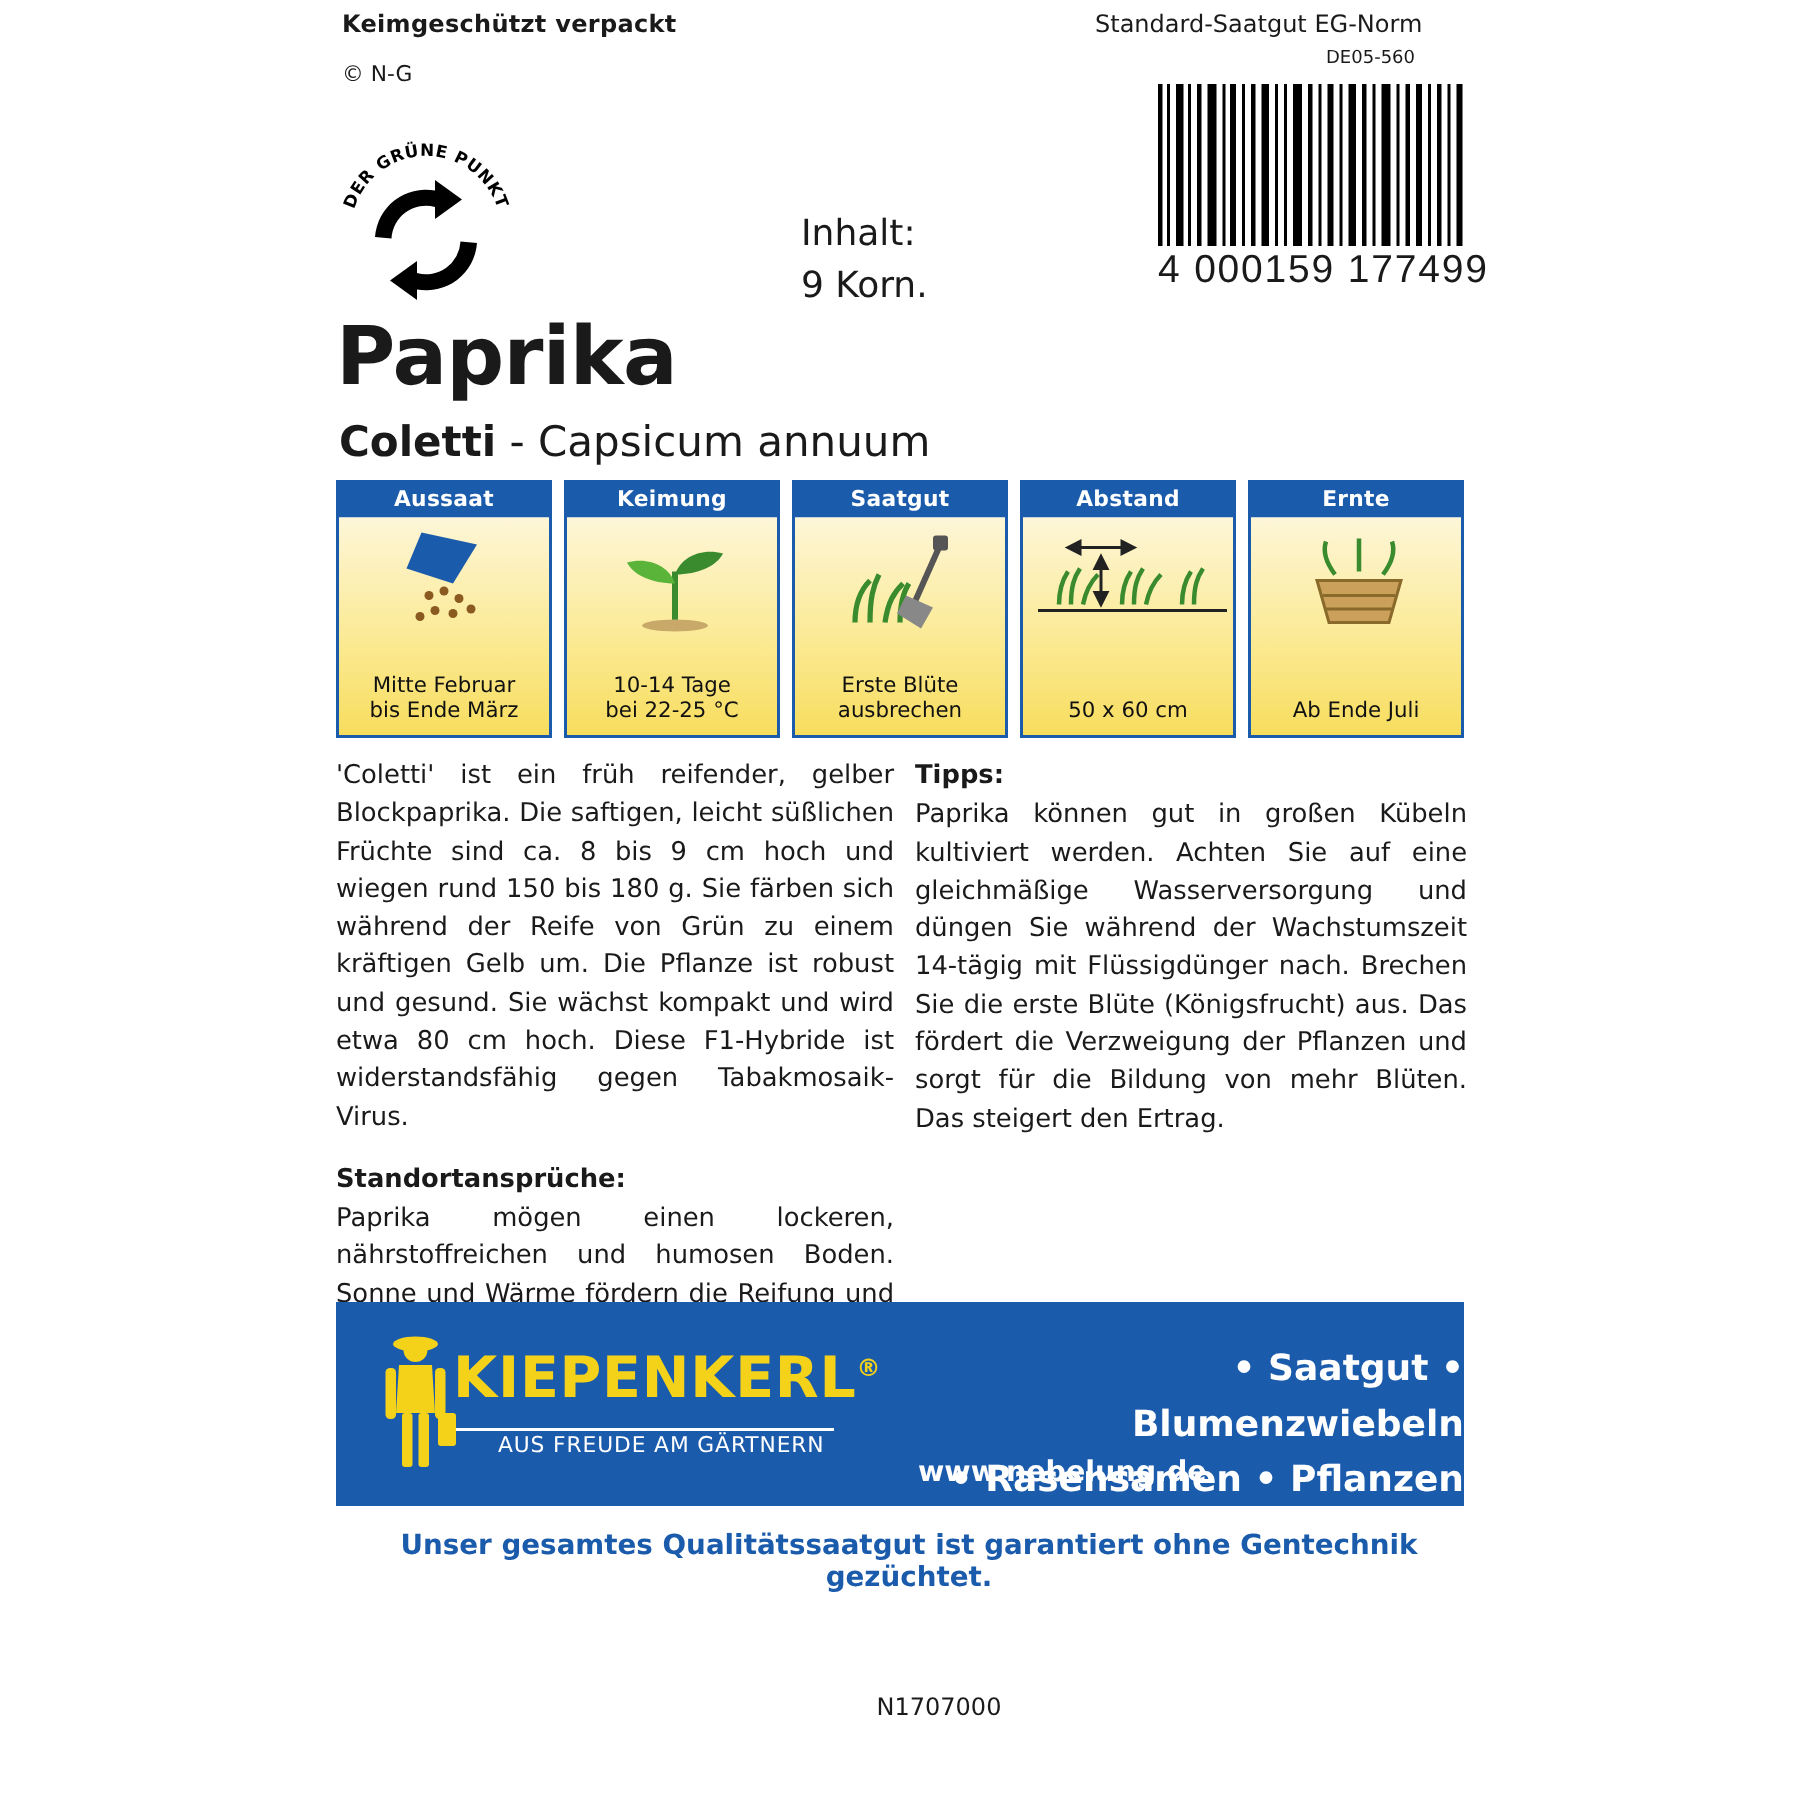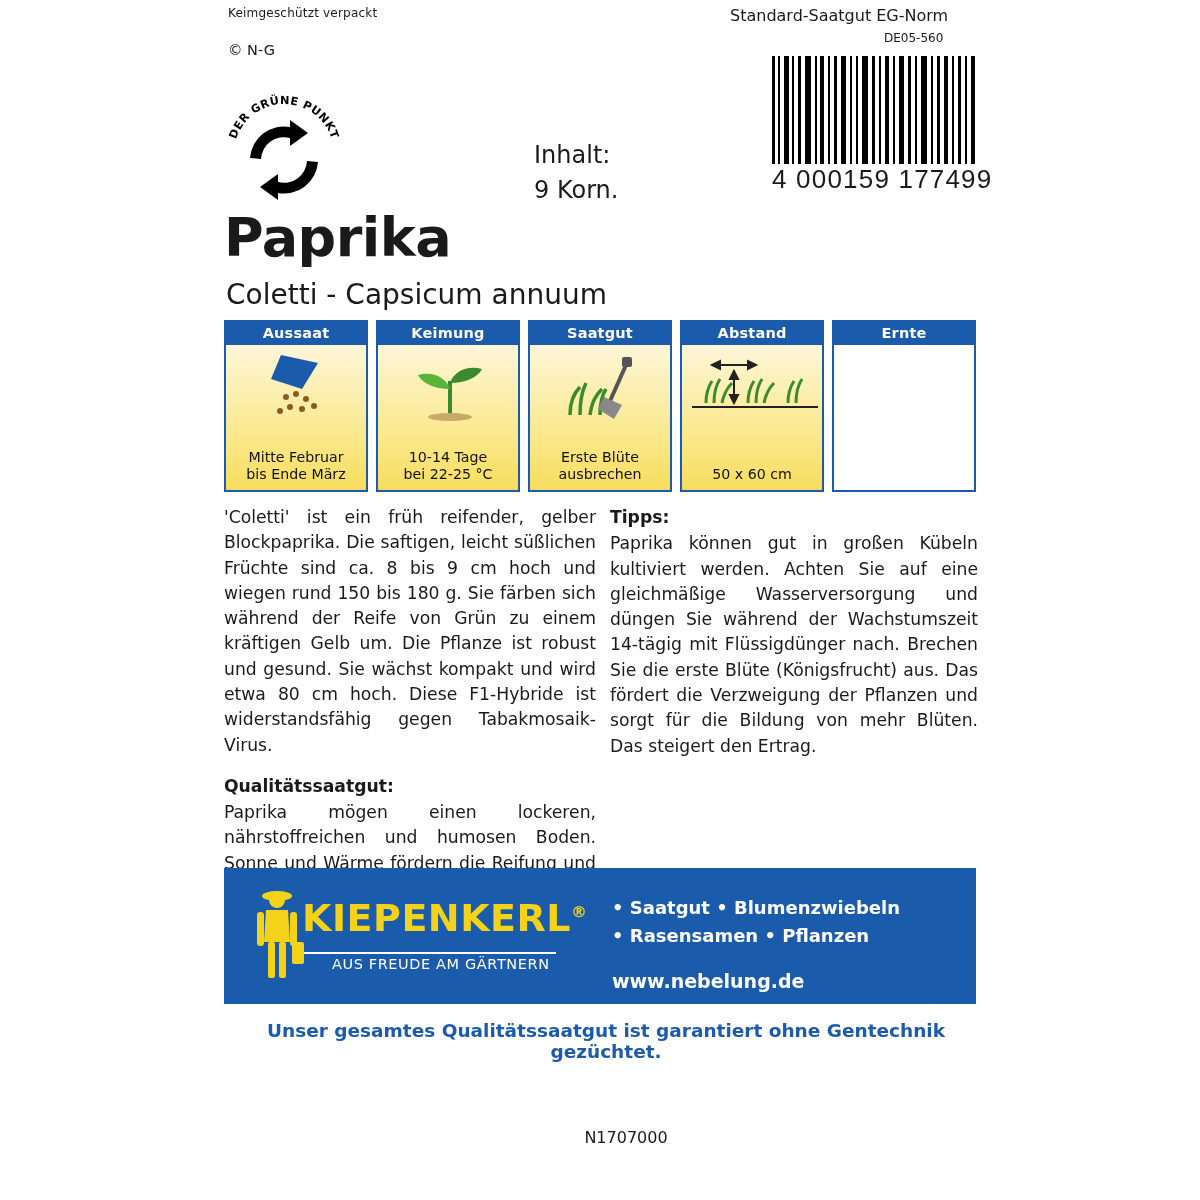--- a/index.html
+++ b/index.html
@@ -19,22 +19,22 @@
     position: absolute;
     left: 0; top: 0;
     width: 1200px;
     height: 1200px;
   }
 
   
   .top-left-note {
     position: absolute;
     left: 228px; top: 6px;
-    font-size: 12px;
-    font-weight: normal;
+    font-size: 16px;
+    font-weight: bold;
     letter-spacing: 0.2px;
     text-align: center;
   }
   .copyright {
     position: absolute;
     left: 228px; top: 42px;
     font-size: 14.5px;
   }
   .norm-line1 {
     position: absolute;
@@ -111,21 +111,21 @@
     font-size: 54px;
     font-weight: bold;
     letter-spacing: -0.5px;
   }
   .subtitle {
     position: absolute;
     left: 226px; top: 278px;
     font-size: 28px;
     white-space: nowrap;
   }
-  .subtitle .variety { font-weight: normal; }
+  .subtitle .variety { font-weight: bold; }
   .subtitle .latin { font-weight: normal; }
 
   
   .iconrow {
     position: absolute;
     left: 224px; top: 320px;
     width: 752px;
     height: 172px;
     display: flex;
     gap: 8px;
@@ -227,24 +227,25 @@
     background: #ffffff;
   }
   .gardener {
     position: absolute;
     left: 22px; top: 16px;
     width: 62px; height: 104px;
   }
   .bullets {
     position: absolute;
     left: 388px; top: 26px;
-    font-size: 18px;
+    font-size: 24px;
     font-weight: bold;
     line-height: 1.55;
     color: #ffffff;
+    text-align: right;
   }
   .weburl {
     position: absolute;
     left: 388px; top: 102px;
     font-size: 19px;
     font-weight: bold;
     color: #ffffff;
   }
 
   .guarantee {
@@ -425,28 +426,44 @@
         </svg>
         <div class="cap">
           <div>50 x 60 cm</div>
           <div></div>
         </div>
       </div>
     </div>
 
     <div class="iconbox">
       <div class="hd">Ernte</div>
+      <div class="bd">
+        <svg class="art" viewBox="0 0 145 74">
+          <g stroke="#3a8a2e" stroke-width="3" fill="none">
+            <path d="M56,34 C50,26 48,18 50,12"></path>
+            <path d="M72,32 C72,22 72,16 72,10"></path>
+            <path d="M88,34 C94,26 96,18 94,12"></path>
+          </g>
+          <path d="M44,38 L100,38 L92,66 L52,66 Z" fill="#caa05a" stroke="#8a6a2a" stroke-width="2"></path>
+          <line x1="48" y1="48" x2="96" y2="48" stroke="#8a6a2a" stroke-width="2"></line>
+          <line x1="50" y1="57" x2="94" y2="57" stroke="#8a6a2a" stroke-width="2"></line>
+        </svg>
+        <div class="cap">
+          <div>Ab Ende Juli</div>
+          <div></div>
+        </div>
+      </div>
     </div>
 
   </div>
 
   <div class="col-left">
     <p class="para">'Coletti' ist ein früh reifender, gelber Blockpaprika. Die saftigen, leicht süßlichen Früchte sind ca. 8 bis 9 cm hoch und wiegen rund 150 bis 180 g. Sie färben sich während der Reife von Grün zu einem kräftigen Gelb um. Die Pflanze ist robust und gesund. Sie wächst kompakt und wird etwa 80 cm hoch. Diese F1-Hybride ist widerstandsfähig gegen Tabakmosaik-Virus.</p>
     <div class="gap"></div>
-    <div class="sechead">Qualitätssaatgut:</div>
+    <div class="sechead">Standortansprüche:</div>
     <p class="para">Paprika mögen einen lockeren, nährstoffreichen und humosen Boden. Sonne und Wärme fördern die Reifung und die Bildung von Aroma.</p>
   </div>
 
   <div class="col-right">
     <div class="sechead">Tipps:</div>
     <p class="para">Paprika können gut in großen Kübeln kultiviert werden. Achten Sie auf eine gleichmäßige Wasserversorgung und düngen Sie während der Wachstumszeit 14-tägig mit Flüssigdünger nach. Brechen Sie die erste Blüte (Königsfrucht) aus. Das fördert die Verzweigung der Pflanzen und sorgt für die Bildung von mehr Blüten. Das steigert den Ertrag.</p>
   </div>
 
   <div class="band">
     <svg class="gardener" viewBox="0 0 62 104">

